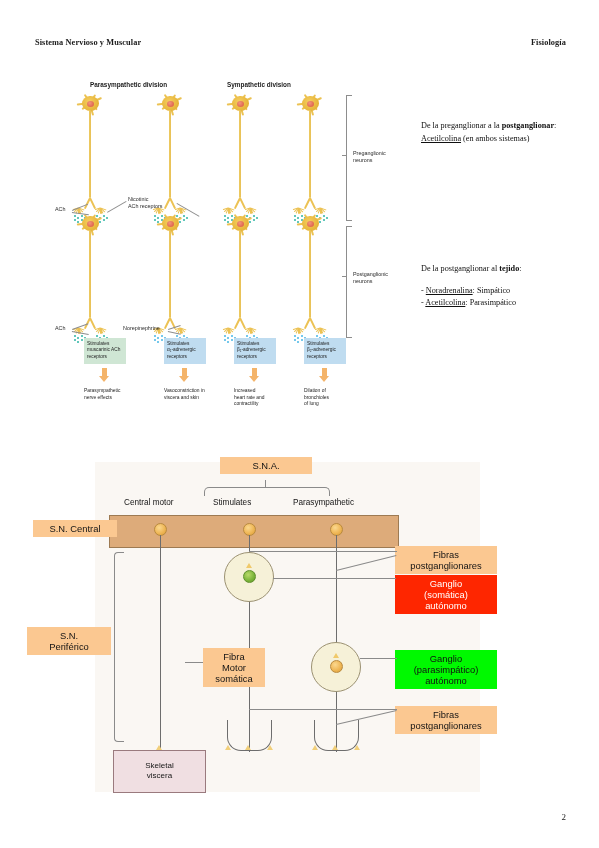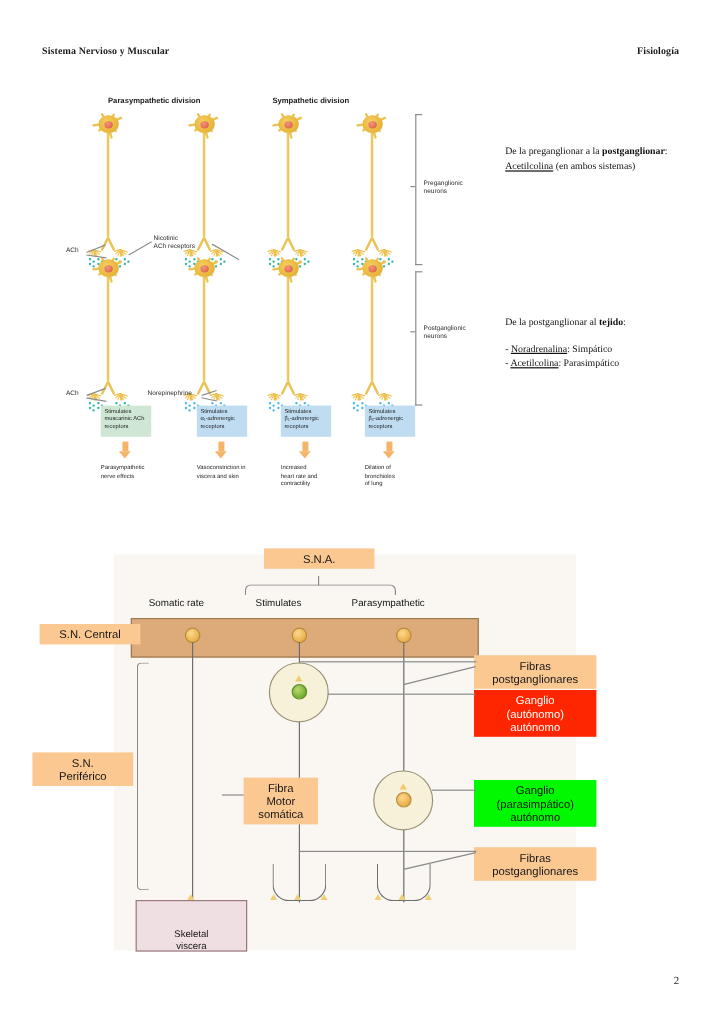--- a/index.html
+++ b/index.html
@@ -548,21 +548,21 @@
   <div class="note" style="left:421px;top:120px;">
     <span>De la preganglionar a la </span><b>postganglionar</b><span>: </span><u>Acetilcolina</u><span> (en ambos sistemas)</span>
   </div>
 
   <div class="fig2">
 
     <div class="tagbox tag-or" style="left:125px;top:-5px;width:92px;">S.N.A.</div>
     <div class="brace-top" style="left:109px;top:25px;width:124px;height:8px;"></div>
     <div class="conn" style="left:171px;top:18px;width:8px;transform:rotate(90deg);"></div>
 
-    <div class="f2txt" style="left:29px;top:36px;">Somatic rate</div>
+    <div class="f2txt" style="left:29px;top:36px;">Central motor</div>
     <div class="f2txt" style="left:118px;top:36px;">Stimulates</div>
     <div class="f2txt" style="left:198px;top:36px;">Parasympathetic</div>
 
     <div class="cnsbar" style="left:14px;top:53px;width:290px;height:33px;"></div>
     <div class="tagbox tag-or" style="left:-62px;top:58px;width:84px;">S.N. Central</div>
 
     <div class="cell" style="left:59px;top:61px;"></div>
     <div class="cell" style="left:148px;top:61px;"></div>
     <div class="cell" style="left:235px;top:61px;"></div>
 
@@ -595,21 +595,21 @@
 
     <div class="tagbox tag-or" style="left:300px;top:84px;width:102px;">
       <div>Fibras</div>
       <div>postganglionares</div>
     </div>
     <div class="conn" style="left:154px;top:89px;width:148px;"></div>
     <div class="conn" style="left:241px;top:108px;width:62px;transform:rotate(-14deg);"></div>
 
     <div class="tagbox tag-red" style="left:300px;top:113px;width:102px;">
       <div>Ganglio</div>
-      <div>(autónomo)</div>
+      <div>(somática)</div>
       <div>autónomo</div>
     </div>
     <div class="conn" style="left:178px;top:116px;width:123px;"></div>
 
     <div class="tagbox tag-grn" style="left:300px;top:188px;width:102px;">
       <div>Ganglio</div>
       <div>(parasimpático)</div>
       <div>autónomo</div>
     </div>
     <div class="conn" style="left:265px;top:196px;width:37px;"></div>
@@ -621,21 +621,21 @@
     <div class="conn" style="left:154px;top:247px;width:148px;"></div>
     <div class="conn" style="left:241px;top:262px;width:62px;transform:rotate(-13deg);"></div>
 
     <div id="forks">
         <div style="position: absolute; left: 132px; top: 258px; width: 22px; height: 30px; border-left: 1.6px solid rgb(109, 109, 109); border-bottom: 1.6px solid rgb(109, 109, 109); border-radius: 0px 0px 0px 14px;"></div>
         <div style="position: absolute; left: 154px; top: 258px; width: 22px; height: 30px; border-right: 1.6px solid rgb(109, 109, 109); border-bottom: 1.6px solid rgb(109, 109, 109); border-radius: 0px 0px 14px;"></div>
         <div style="position: absolute; left: 219px; top: 258px; width: 22px; height: 30px; border-left: 1.6px solid rgb(109, 109, 109); border-bottom: 1.6px solid rgb(109, 109, 109); border-radius: 0px 0px 0px 14px;"></div>
         <div style="position: absolute; left: 241px; top: 258px; width: 22px; height: 30px; border-right: 1.6px solid rgb(109, 109, 109); border-bottom: 1.6px solid rgb(109, 109, 109); border-radius: 0px 0px 14px;"></div>
       </div>
 
-    <div class="targetbox tb-skel" style="left:18px;top:288px;width:93px;height:43px;padding-top:23px;">
+    <div class="targetbox tb-skel" style="left:18px;top:288px;width:93px;height:43px;padding-top:10px;">
       <div>Skeletal</div>
       <div>viscera</div>
     </div>
 
     <div id="syns">
         <div class="syn o" style="left: 61px; top: 283px;"></div>
         <div class="syn o" style="left: 130px; top: 283px;"></div>
         <div class="syn o" style="left: 150px; top: 283px;"></div>
         <div class="syn o" style="left: 172px; top: 283px;"></div>
         <div class="syn o" style="left: 217px; top: 283px;"></div>

